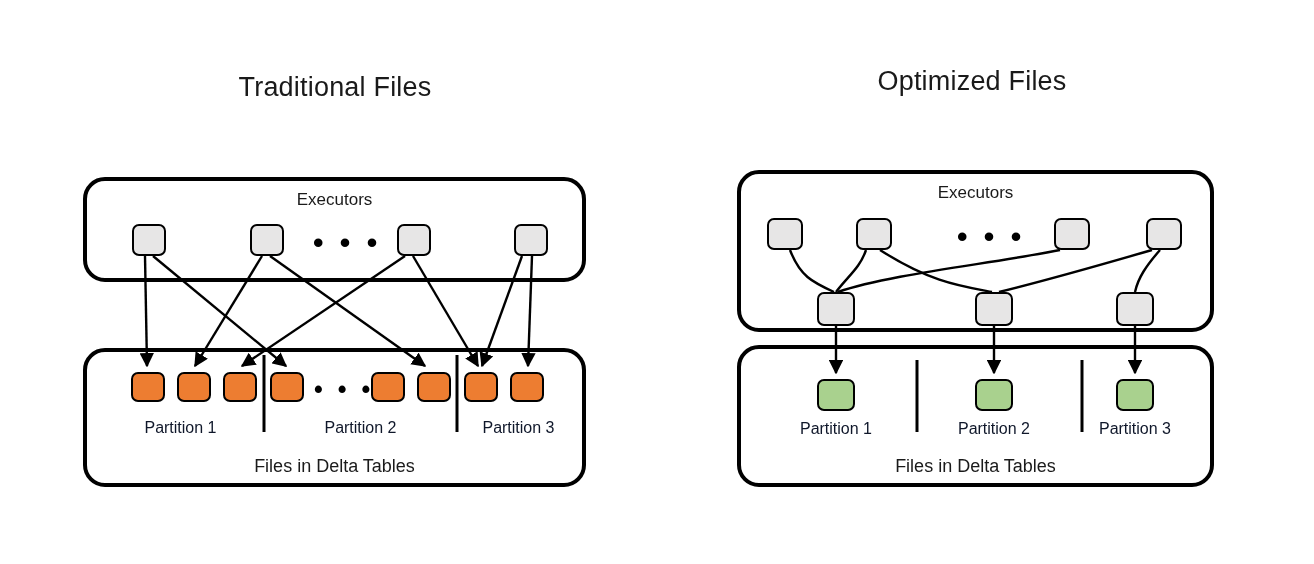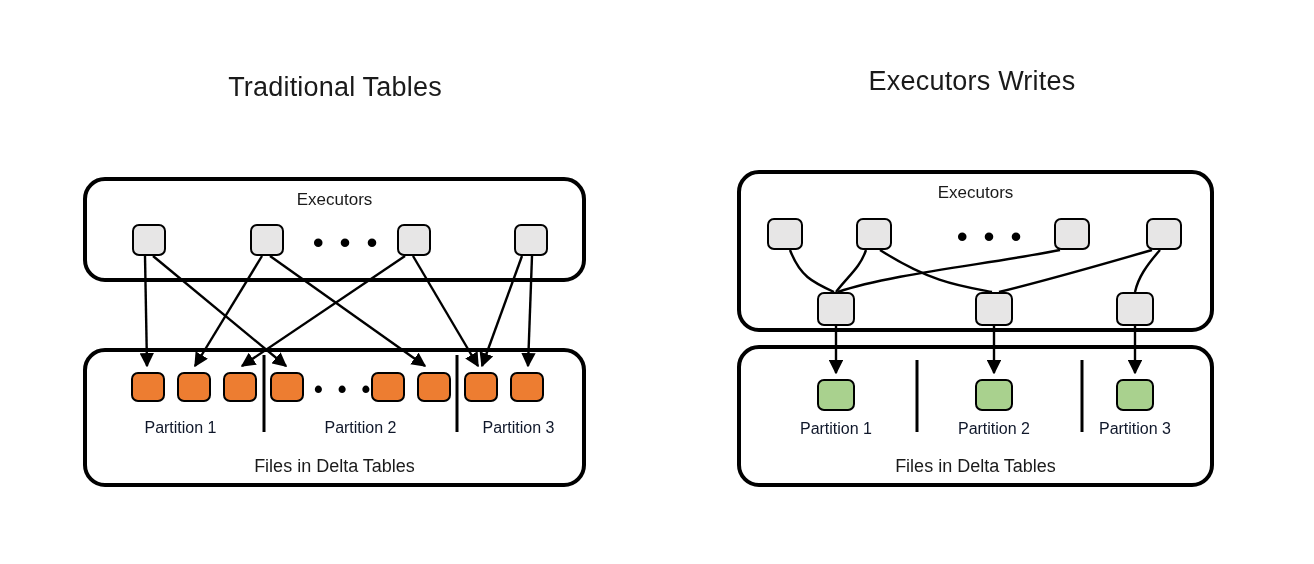--- a/index.html
+++ b/index.html
@@ -105,23 +105,23 @@
   .sep-line {
     stroke: #000000;
     stroke-width: 3;
   }
 </style>
 </head>
 <body>
 
 <div id="stage">
 
-  <div class="panel-title" id="title-left">Traditional Tables</div>
-
-  <div class="panel-title" id="title-right">Executors Writes</div>
+  <div class="panel-title" id="title-left">Traditional Files</div>
+
+  <div class="panel-title" id="title-right">Optimized Files</div>
 
   <div class="container-box" style="left:83px; top:177px; width:503px; height:105px;"></div>
 
   <div class="container-label" style="left:83px; top:190px; width:503px;">Executors</div>
 
   <div class="node" style="left:132px; top:224px; width:34px; height:32px;"></div>
   <div class="node" style="left:250px; top:224px; width:34px; height:32px;"></div>
   <div class="node" style="left:397px; top:224px; width:34px; height:32px;"></div>
   <div class="node" style="left:514px; top:224px; width:34px; height:32px;"></div>
 

